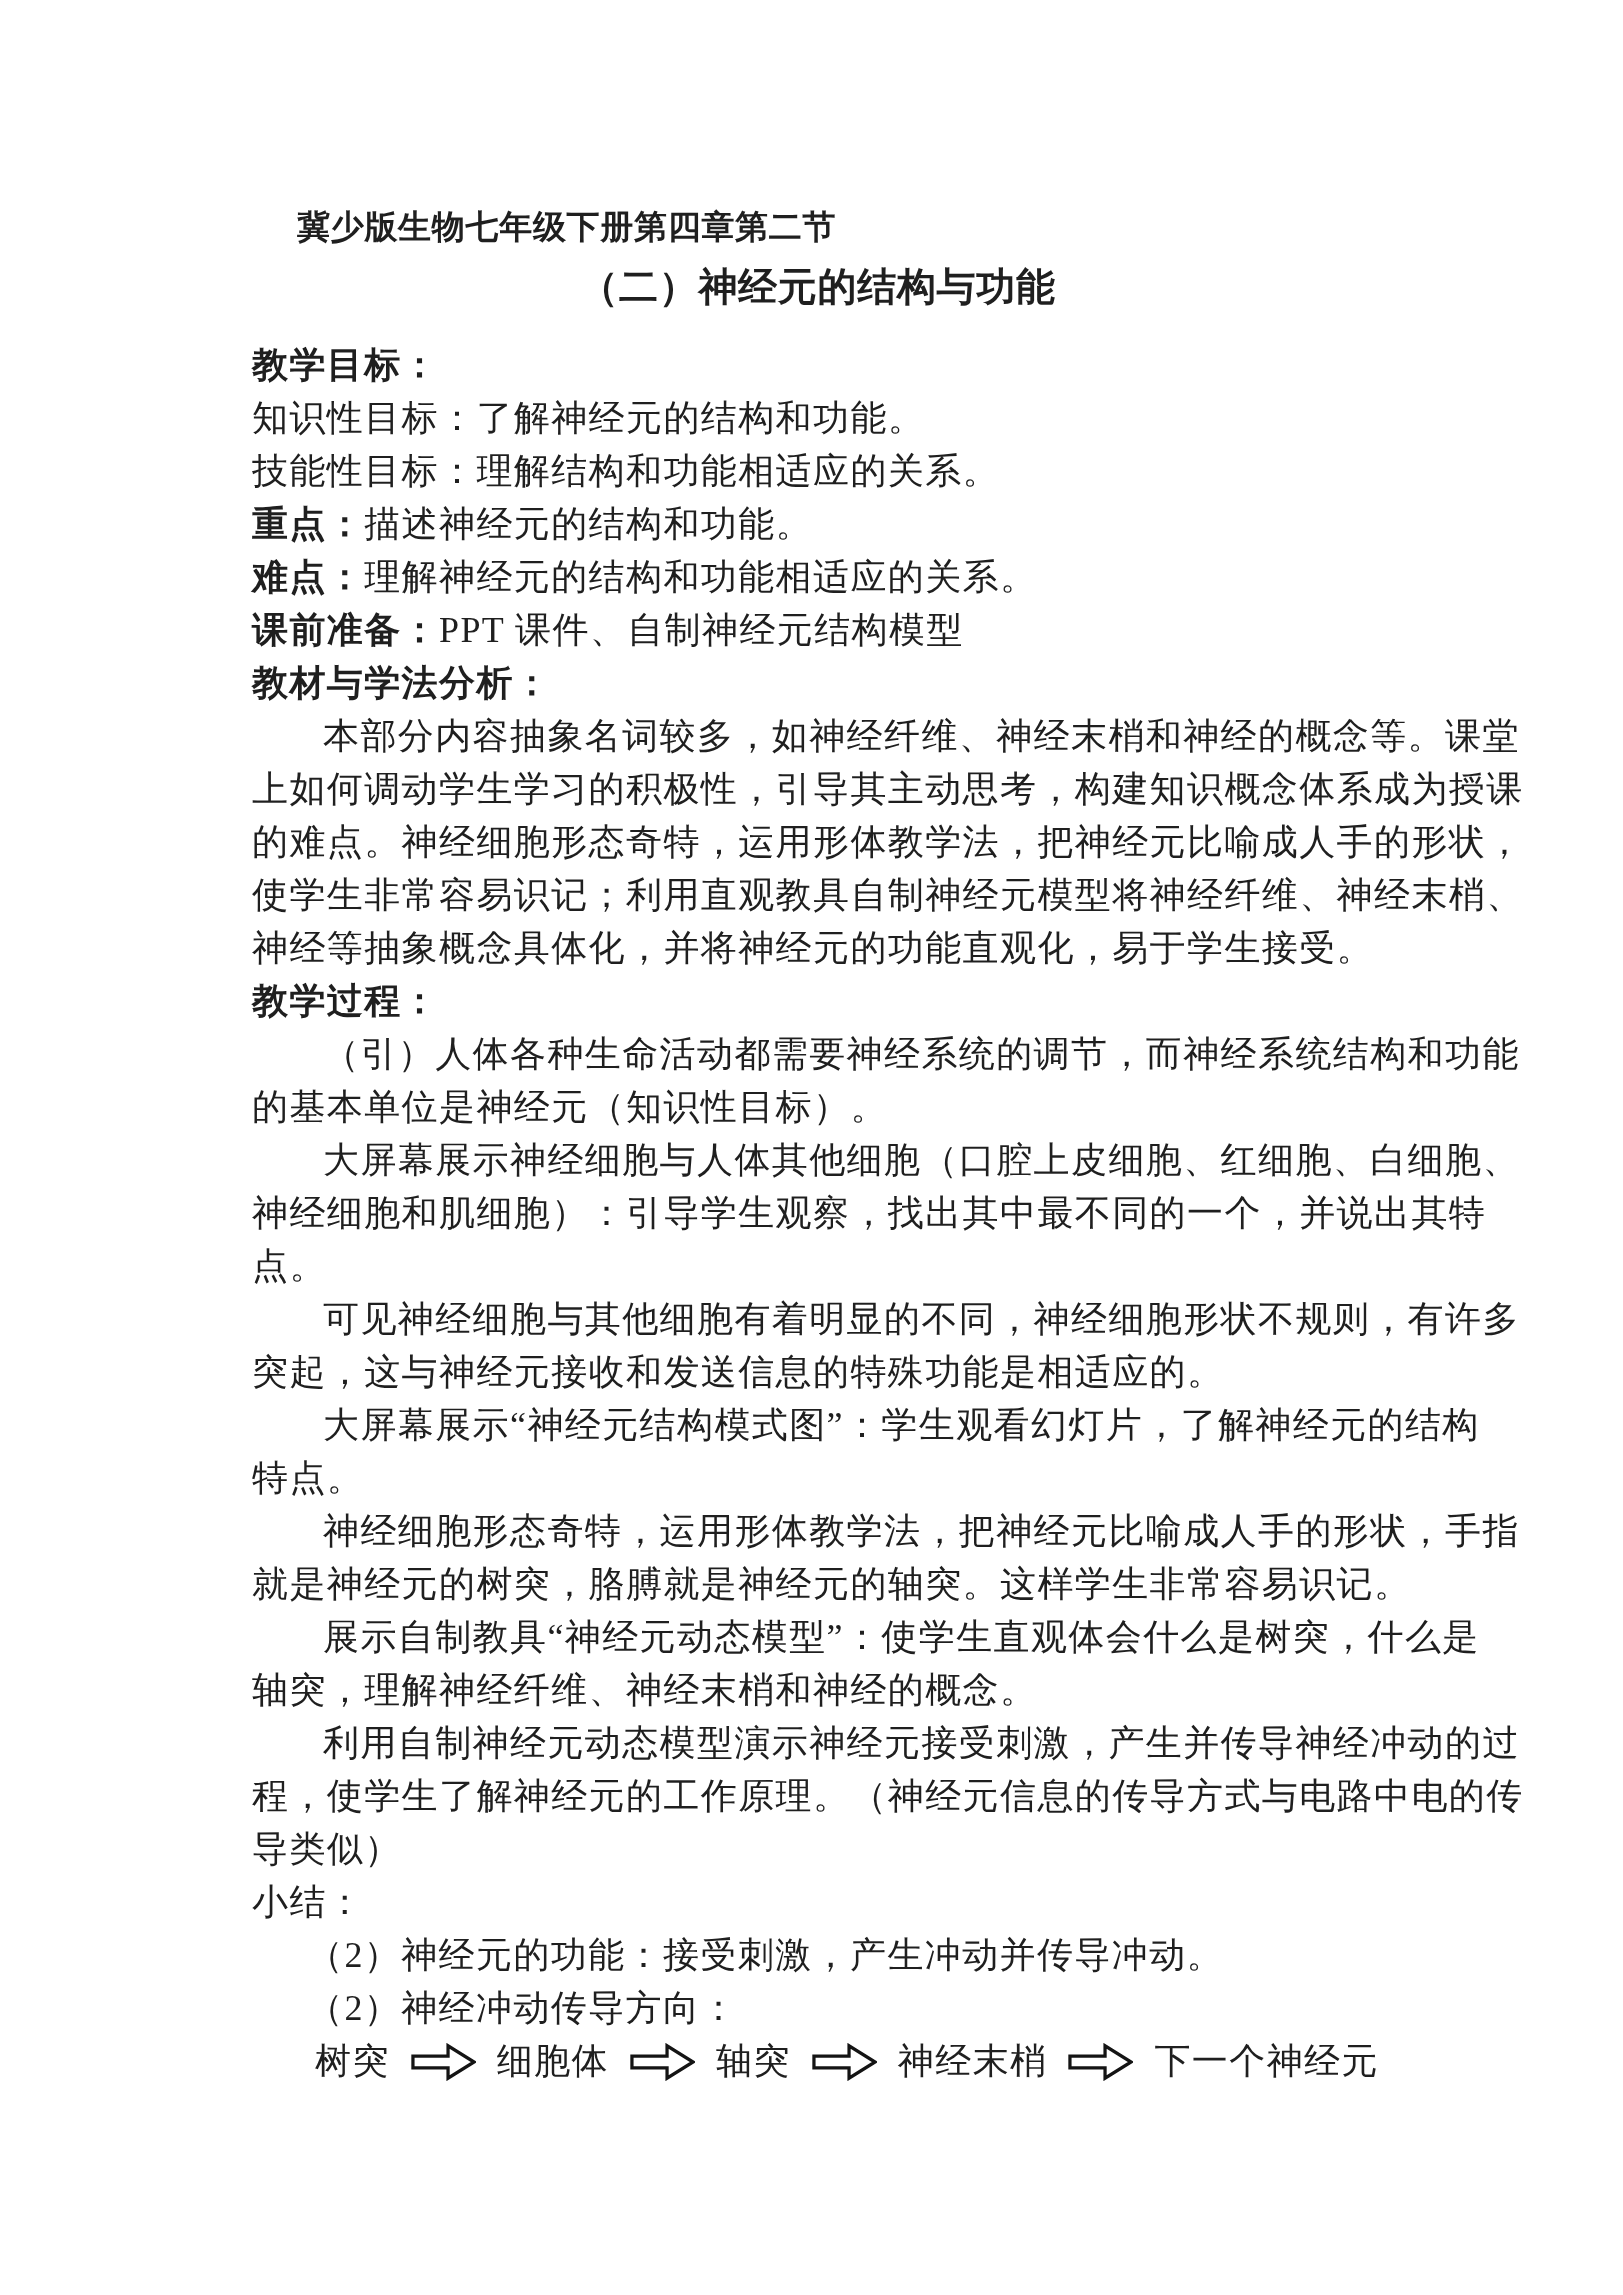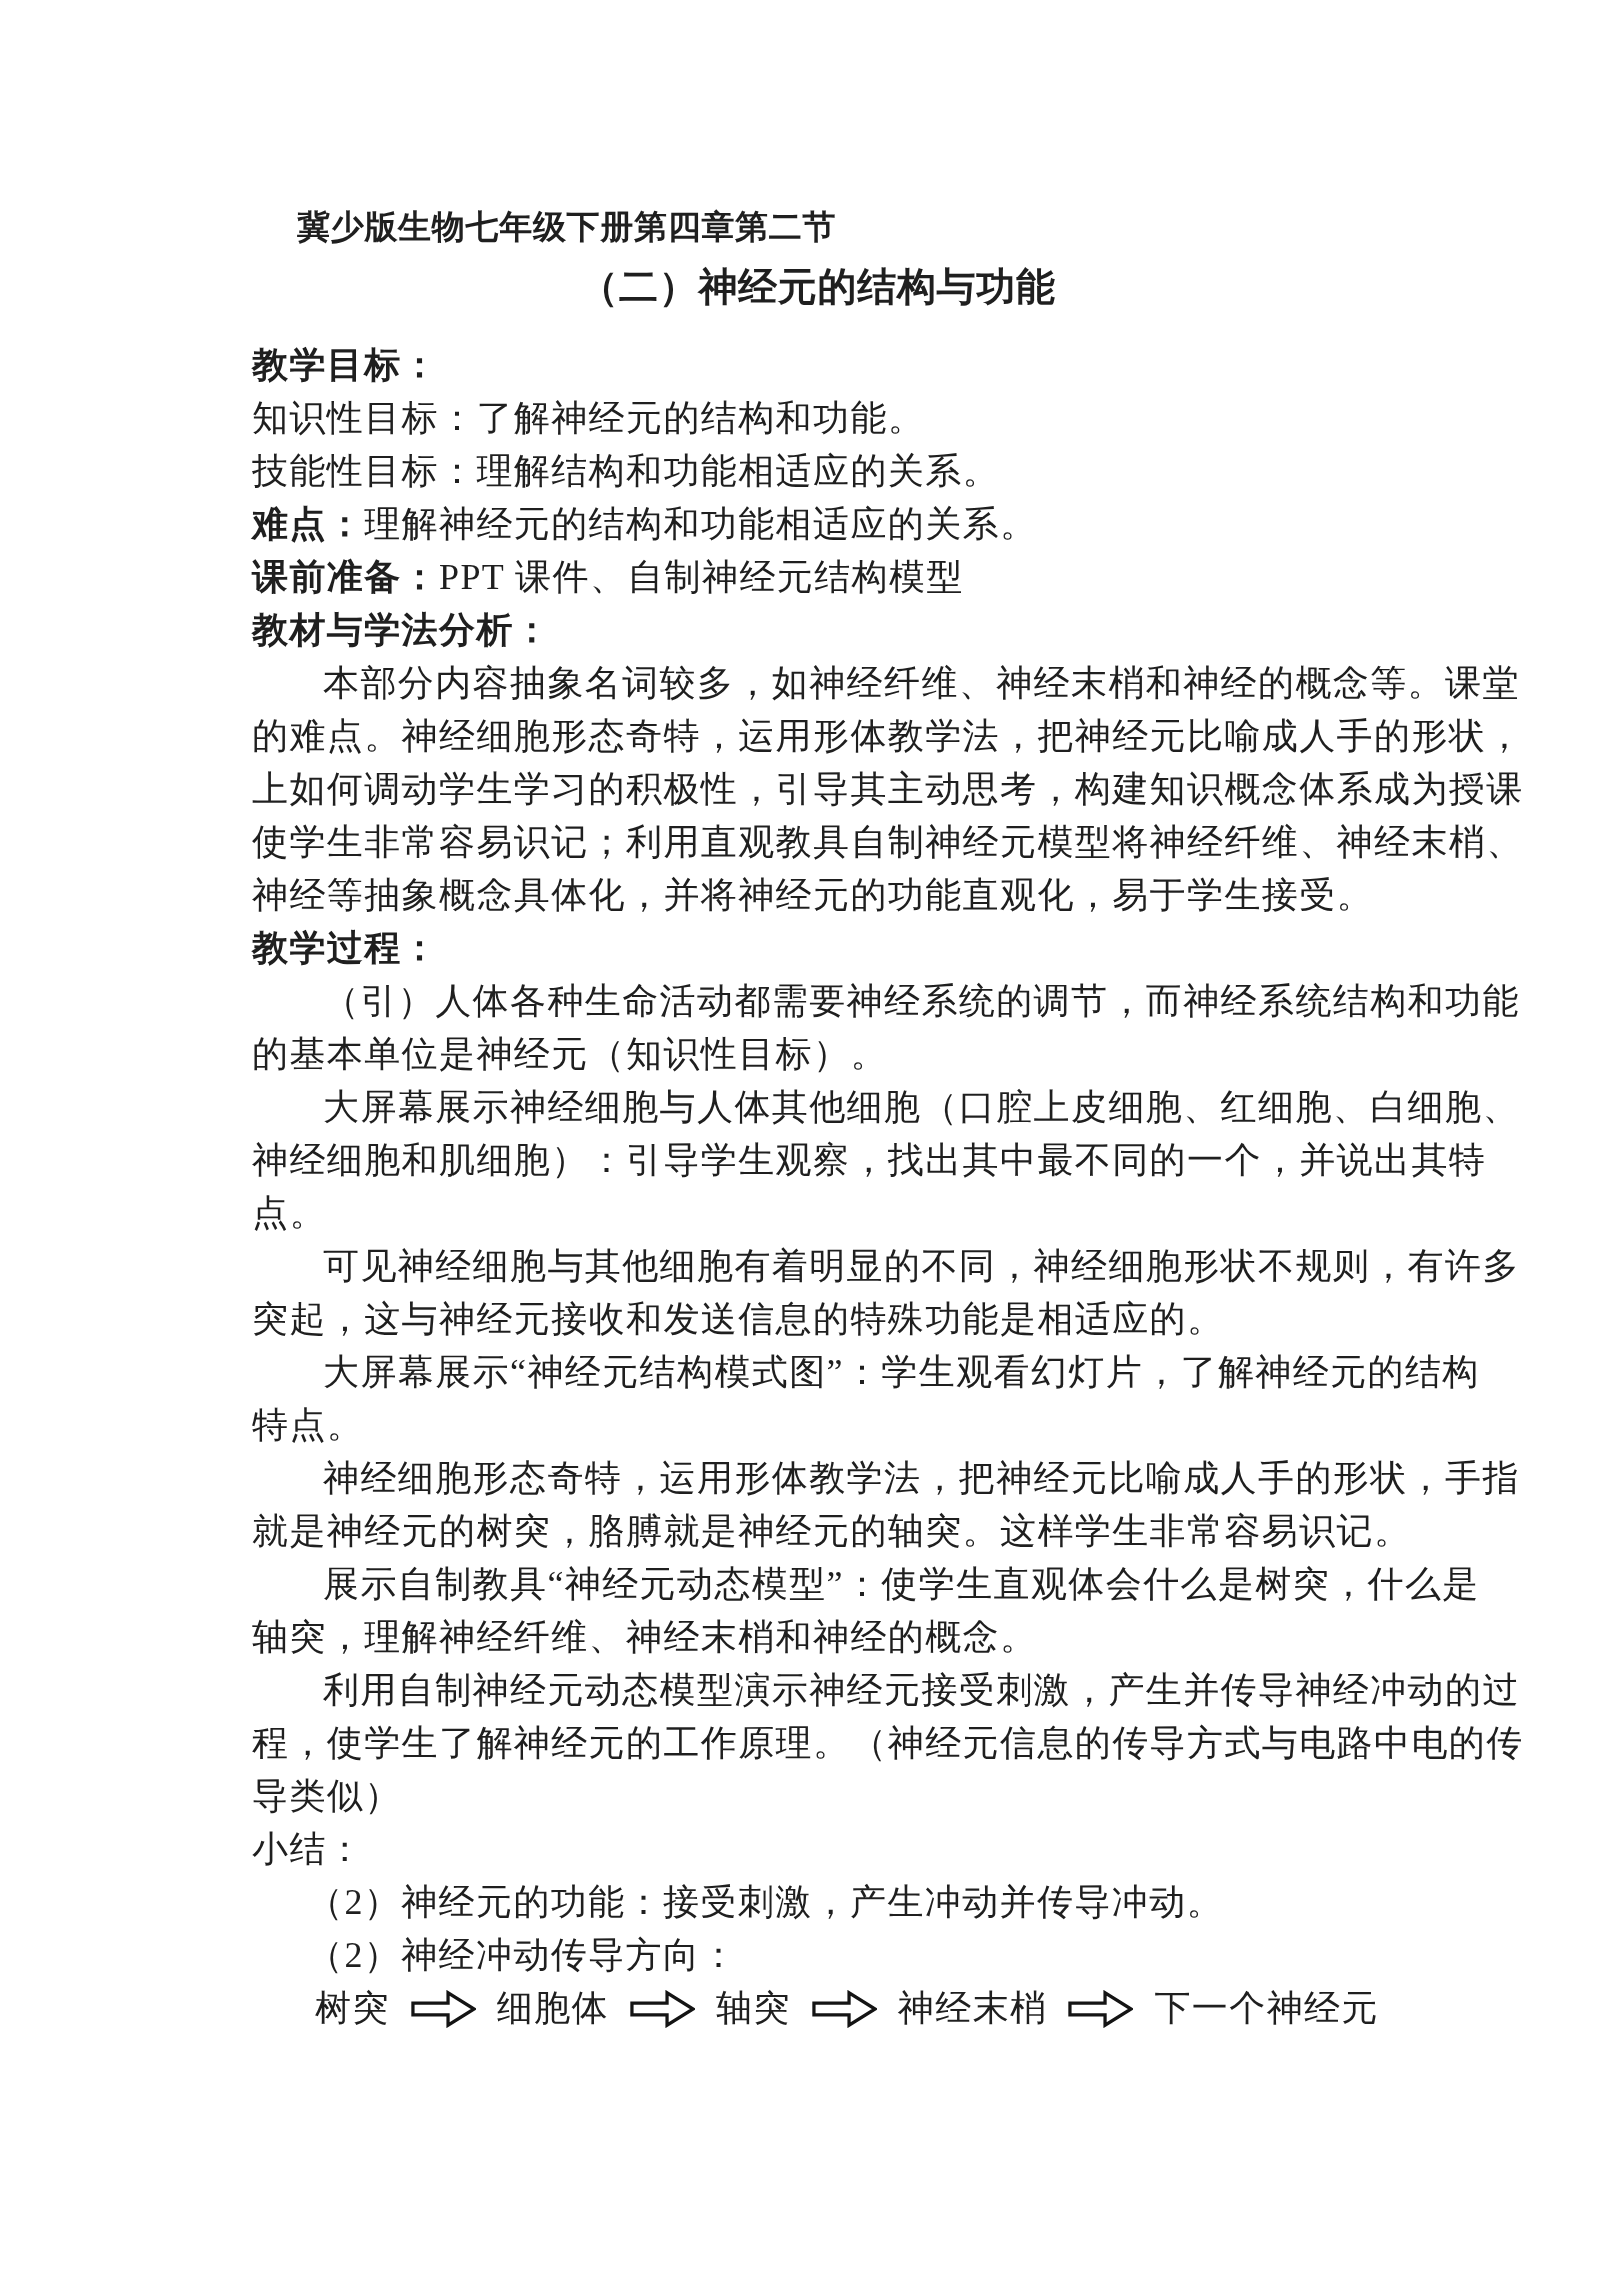--- a/index.html
+++ b/index.html
@@ -40,26 +40,27 @@
 
 <div class="page">
 
   <div class="doc-header">冀少版生物七年级下册第四章第二节</div>
   <div class="doc-title">（二）神经元的结构与功能</div>
 
   <div class="doc-body">
     <div class="line"><span class="b">教学目标：</span><span></span></div>
     <div class="line"><span class="b"></span><span>知识性目标：了解神经元的结构和功能。</span></div>
     <div class="line"><span class="b"></span><span>技能性目标：理解结构和功能相适应的关系。</span></div>
+    <div class="line"><span class="b">重点：</span><span>描述神经元的结构和功能。</span></div>
     <div class="line"><span class="b">难点：</span><span>理解神经元的结构和功能相适应的关系。</span></div>
     <div class="line"><span class="b">课前准备：</span><span>PPT 课件、自制神经元结构模型</span></div>
     <div class="line"><span class="b">教材与学法分析：</span><span></span></div>
     <div class="line ind"><span class="b"></span><span>本部分内容抽象名词较多，如神经纤维、神经末梢和神经的概念等。课堂</span></div>
+    <div class="line"><span class="b"></span><span>上如何调动学生学习的积极性，引导其主动思考，构建知识概念体系成为授课</span></div>
     <div class="line"><span class="b"></span><span>的难点。神经细胞形态奇特，运用形体教学法，把神经元比喻成人手的形状，</span></div>
-    <div class="line"><span class="b"></span><span>上如何调动学生学习的积极性，引导其主动思考，构建知识概念体系成为授课</span></div>
     <div class="line"><span class="b"></span><span>使学生非常容易识记；利用直观教具自制神经元模型将神经纤维、神经末梢、</span></div>
     <div class="line"><span class="b"></span><span>神经等抽象概念具体化，并将神经元的功能直观化，易于学生接受。</span></div>
     <div class="line"><span class="b">教学过程：</span><span></span></div>
     <div class="line ind"><span class="b"></span><span>（引）人体各种生命活动都需要神经系统的调节，而神经系统结构和功能</span></div>
     <div class="line"><span class="b"></span><span>的基本单位是神经元（知识性目标）。</span></div>
     <div class="line ind"><span class="b"></span><span>大屏幕展示神经细胞与人体其他细胞（口腔上皮细胞、红细胞、白细胞、</span></div>
     <div class="line"><span class="b"></span><span>神经细胞和肌细胞）：引导学生观察，找出其中最不同的一个，并说出其特</span></div>
     <div class="line"><span class="b"></span><span>点。</span></div>
     <div class="line ind"><span class="b"></span><span>可见神经细胞与其他细胞有着明显的不同，神经细胞形状不规则，有许多</span></div>
     <div class="line"><span class="b"></span><span>突起，这与神经元接收和发送信息的特殊功能是相适应的。</span></div>

